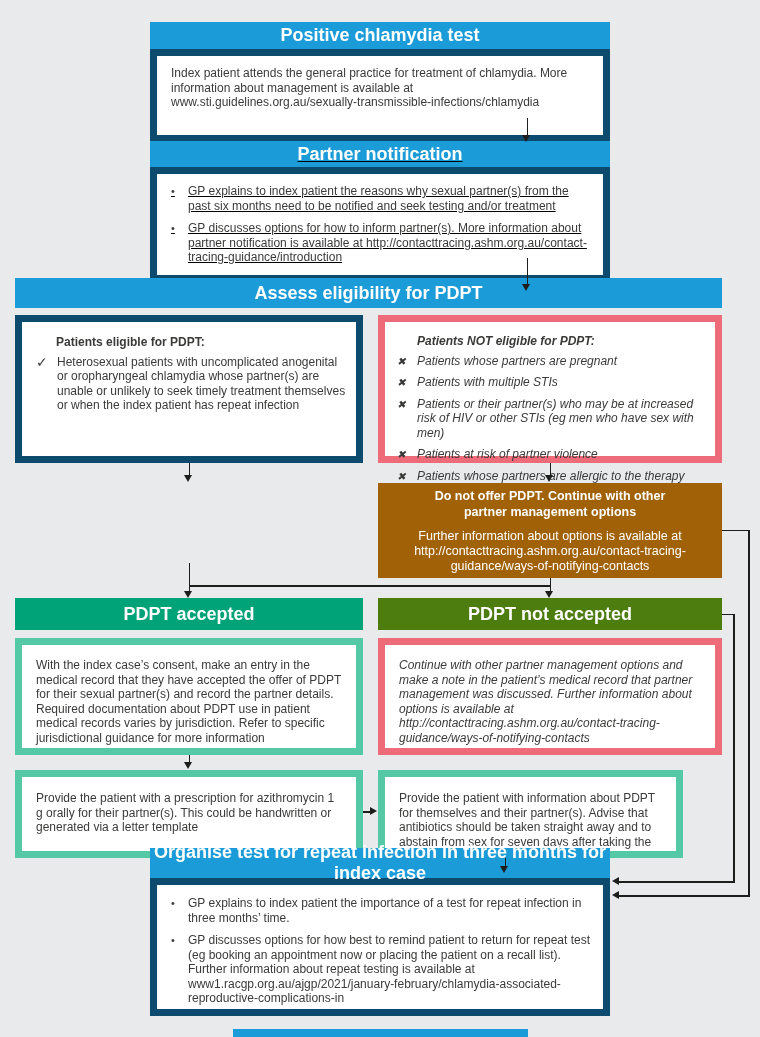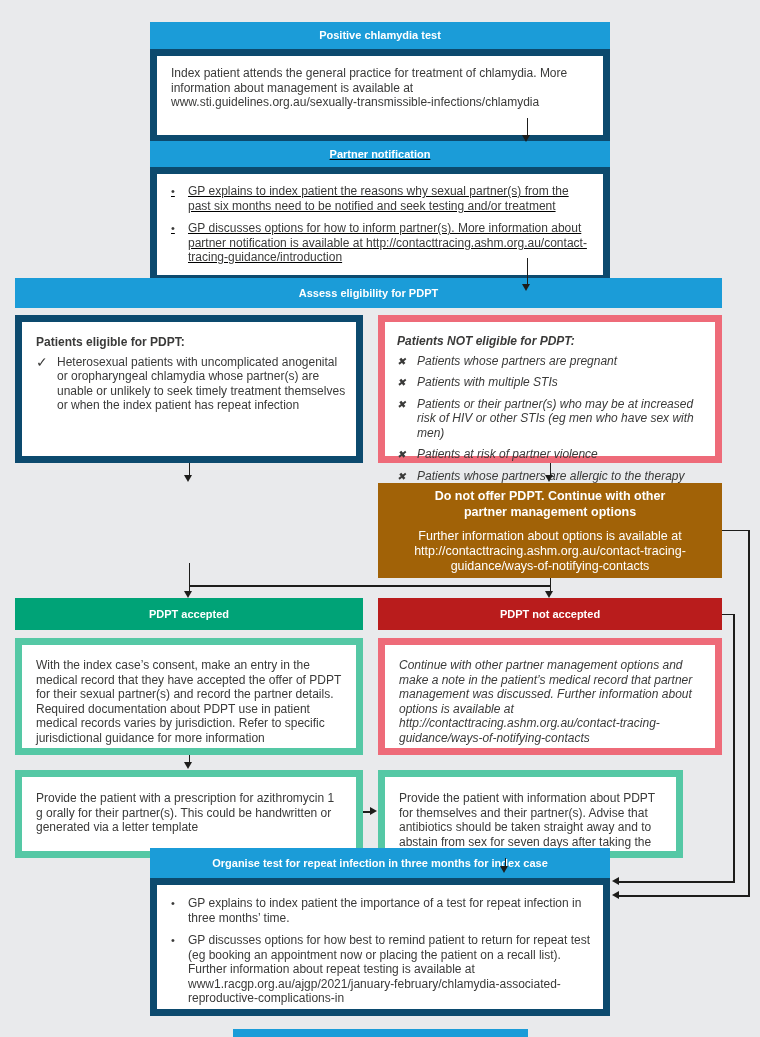--- a/index.html
+++ b/index.html
@@ -1,32 +1,32 @@
 <!DOCTYPE html>
 <html><head>
 <meta charset="utf-8">
 <style>
   html,body{margin:0;padding:0;}
   body{background:#e9eaec;font-family:"Liberation Sans",sans-serif;}
   #canvas{position:relative;width:760px;height:1037px;background:#e9eaec;overflow:hidden;}
   .node{position:absolute;box-sizing:border-box;}
-  .hdr{background:#1b9cd8;color:#fff;font-weight:bold;font-size:11px;
+  .hdr{background:#1b9cd8;color:#fff;font-weight:bold;font-size:18px;
        display:flex;align-items:center;justify-content:center;text-align:center;line-height:1.15;}
   .bodybox{background:#fff;border:7px solid #0c4a6e;color:#3a3a39;font-size:12px;line-height:14.5px;}
   .bodybox.green{border-color:#55c8a5;}
   .bodybox.red{border-color:#ee6b79;font-style:italic;}
   .fill{color:#fff;display:flex;flex-direction:column;align-items:center;justify-content:center;
         text-align:center;font-size:12.5px;line-height:16px;}
   .fill.orange{background:#f08222;font-weight:bold;}
   .fill.red{background:#a16207;}
   .fill .ttl{font-weight:bold;margin-bottom:9px;line-height:16px;}
   .fill .sub{font-weight:normal;line-height:15px;}
   .ghdr{background:#00a377;}
-  .rhdr{background:#b91c1c;}
-  .btitle{font-weight:bold;margin-bottom:5px;}
+  .rhdr{background:#4d7c0f;}
+  .btitle{font-weight:bold;margin-bottom:5px;margin-left:20px;}
   .blist{display:flex;flex-direction:column;row-gap:8px;}
   .brow{display:flex;}
   .brow .mk{width:17px;flex:0 0 17px;text-align:left;}
   .brow .mk.dot{font-size:11px;line-height:14.5px;padding-left:2px;}
   .brow .mk.chk{font-size:14px;line-height:14px;width:21px;flex-basis:21px;}
   .brow .mk.crs{font-size:10.5px;line-height:14.5px;width:20px;flex-basis:20px;}
   .brow .tx{flex:1;}
   .ln{position:absolute;background:#1d1d1b;z-index:3;}
   .ah{position:absolute;width:0;height:0;z-index:3;}
   .ah.down{border-left:4.5px solid transparent;border-right:4.5px solid transparent;border-top:7px solid #1d1d1b;}

